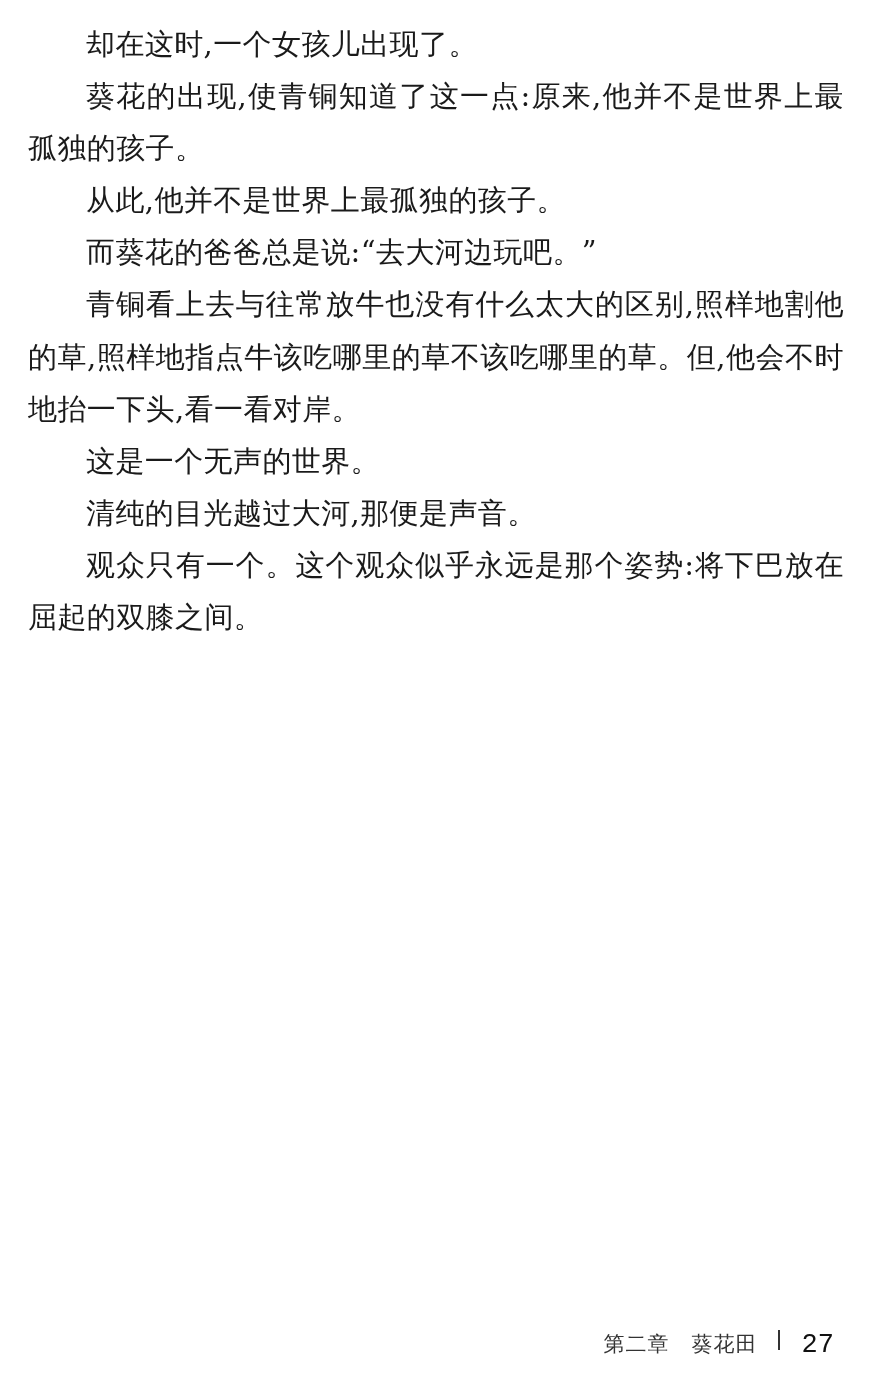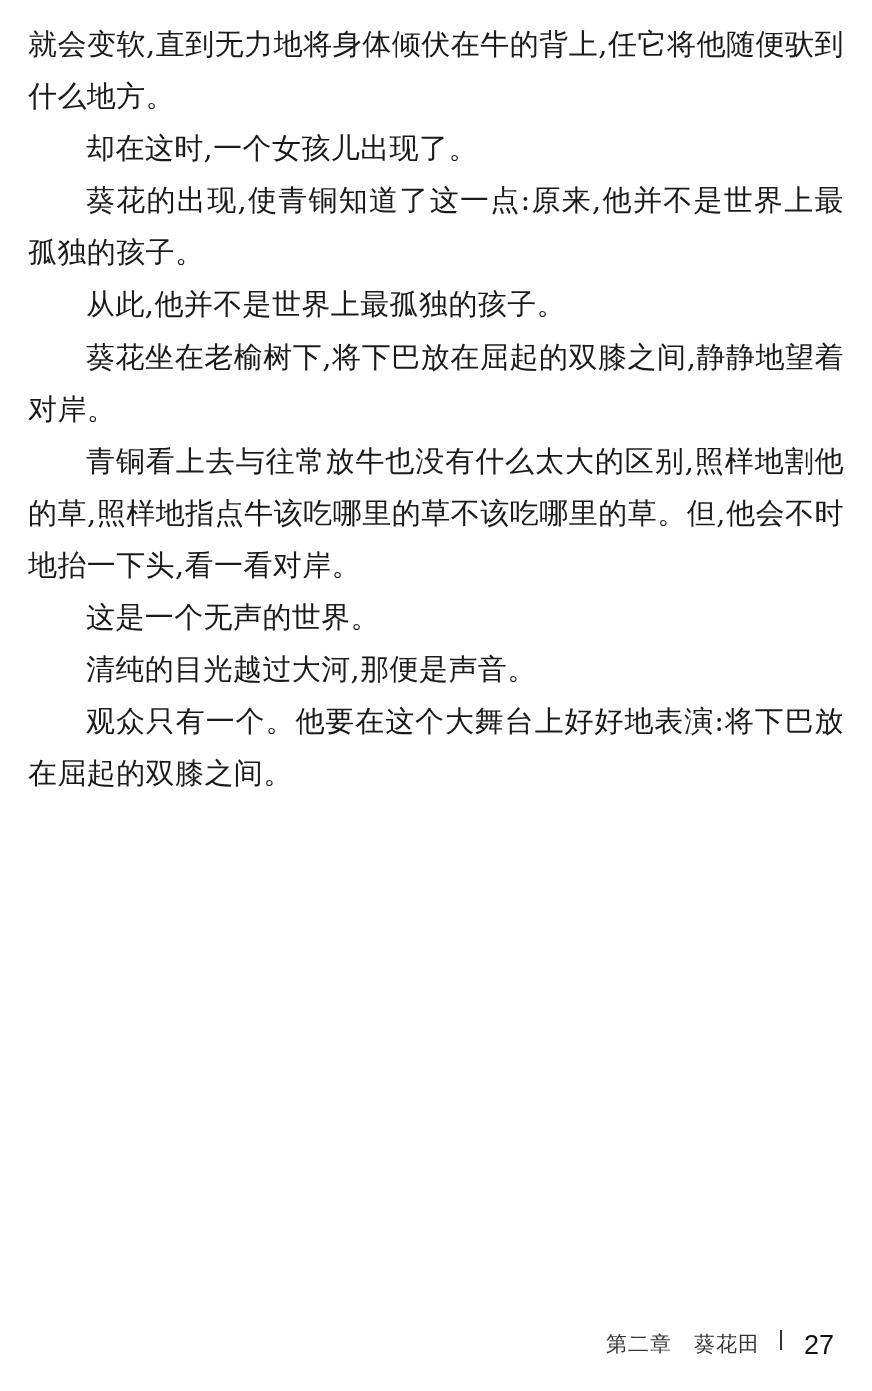--- a/index.html
+++ b/index.html
@@ -52,38 +52,37 @@
       letter-spacing: 1px;
     }
     .footer .divider {
       display: inline-block;
       width: 2px;
       height: 20px;
       background: #333333;
       margin: 0 22px 0 20px;
     }
     .footer .page-num {
-      font-family: Liberation Sans, sans-serif;
+      font-family: Liberation Mono, monospace;
       font-size: 27px;
       color: #111111;
     }
   </style>
 </head>
 <body>
 
 <div class="page-body">
-  <p class="para no-indent">就会变软,直到无力地将身体倾伏在牛的背上,任它将他随便驮到什么地方。</p>
   <p class="para">却在这时,一个女孩儿出现了。</p>
   <p class="para">葵花的出现,使青铜知道了这一点:原来,他并不是世界上最孤独的孩子。</p>
   <p class="para">从此,他并不是世界上最孤独的孩子。</p>
-  <p class="para">葵花坐在老榆树下,将下巴放在屈起的双膝之间,静静地望着对岸。</p>
+  <p class="para">而葵花的爸爸总是说:“去大河边玩吧。”</p>
   <p class="para">青铜看上去与往常放牛也没有什么太大的区别,照样地割他的草,照样地指点牛该吃哪里的草不该吃哪里的草。但,他会不时地抬一下头,看一看对岸。</p>
   <p class="para">这是一个无声的世界。</p>
   <p class="para">清纯的目光越过大河,那便是声音。</p>
-  <p class="para">观众只有一个。他要在这个大舞台上好好地表演:将下巴放在屈起的双膝之间。</p>
+  <p class="para">观众只有一个。这个观众似乎永远是那个姿势:将下巴放在屈起的双膝之间。</p>
 </div>
 
 <div class="footer">
   <span class="chapter">第二章</span>
   <span class="section">葵花田</span>
   <span class="divider"></span>
   <span class="page-num">27</span>
 </div>
 
 </body></html>

